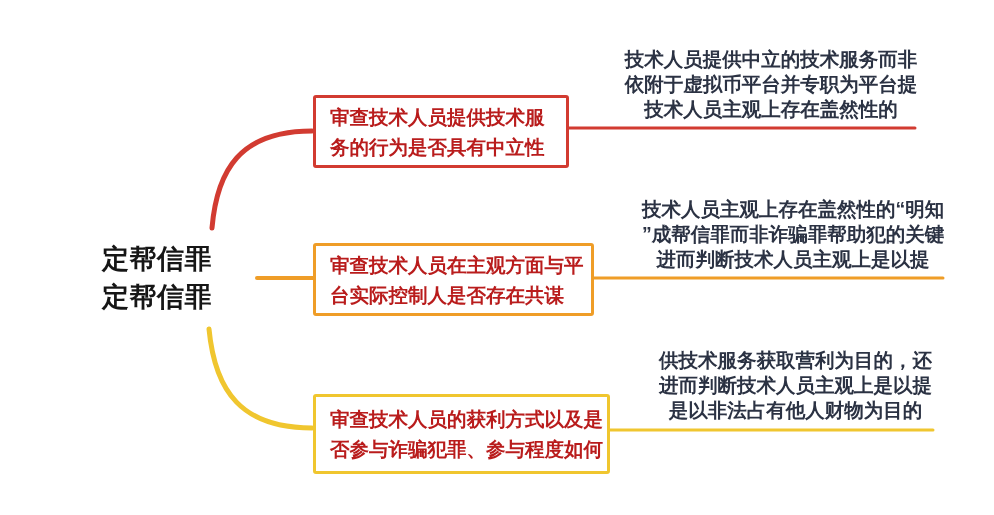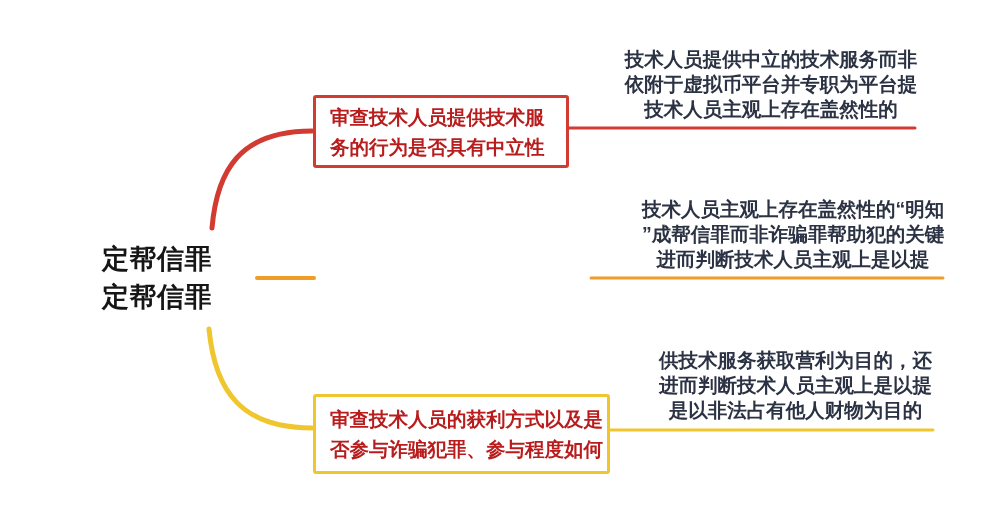--- a/index.html
+++ b/index.html
@@ -48,20 +48,24 @@
   <div class="node root">
     <div>定帮信罪</div>
     <div>定帮信罪</div>
   </div>
 
   <div class="node topic t0">
     <div>审查技术人员提供技术服</div>
     <div>务的行为是否具有中立性</div>
   </div>
 
+  <div class="node topic t1">
+    <div>审查技术人员在主观方面与平</div>
+    <div>台实际控制人是否存在共谋</div>
+  </div>
 
   <div class="node topic t2">
     <div>审查技术人员的获利方式以及是</div>
     <div>否参与诈骗犯罪、参与程度如何</div>
   </div>
 
   <div class="node note n0">
     <div>技术人员提供中立的技术服务而非</div>
     <div>依附于虚拟币平台并专职为平台提</div>
     <div>技术人员主观上存在盖然性的</div>

